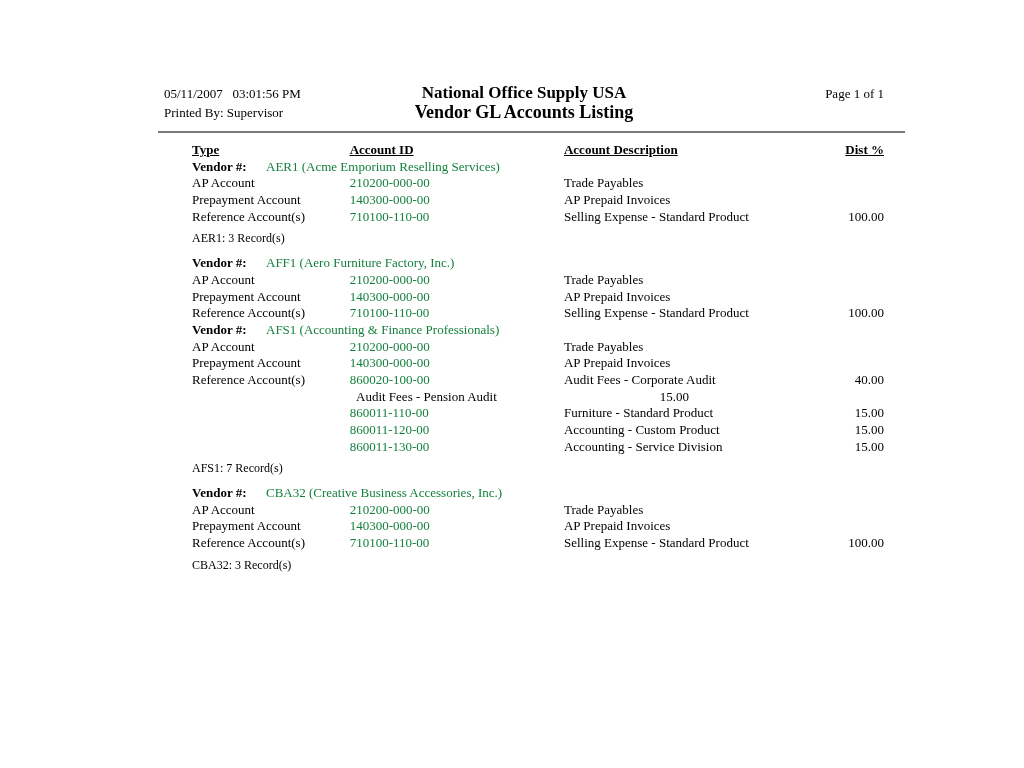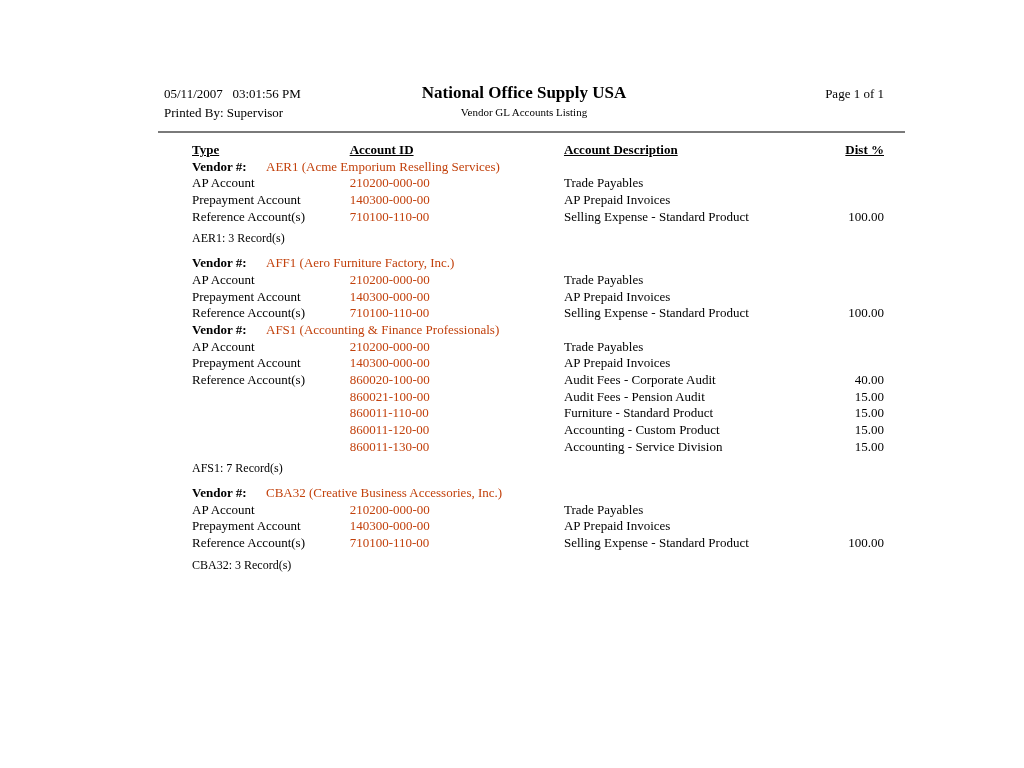--- a/index.html
+++ b/index.html
@@ -8,33 +8,33 @@
     font-family:"Liberation Serif", serif; color:#000000;
   }
   .report { position:absolute; left:164px; top:84px; width:720px; }
 
   
   .hdr { position:relative; height:47px; }
   .hdr-left { position:absolute; left:0; top:0; font-size:13px; line-height:19px; }
   .hdr-left div { white-space:pre; }
   .hdr-center { position:absolute; left:0; right:0; top:0; text-align:center; }
   .company { font-size:17px; font-weight:bold; line-height:18px; }
-  .title   { font-size:11px;   font-weight:normal; line-height:20px; }
+  .title   { font-size:18px;   font-weight:bold; line-height:20px; }
   .hdr-right { position:absolute; right:0; top:0; font-size:13px; line-height:19px; }
   .rule { margin-left:-6px; width:747px; height:0; border-top:2px solid #7a7a7a; }
 
   
   .table { margin-top:9px; font-size:13px;margin-left:28px; }
   .row { display:flex; line-height:16.7px; height:16.7px; white-space:nowrap; }
   .c-type { width:164px; }
   .c-id   { width:223px; }
   .c-desc { width:252px; }
   .c-dist { width:81px; text-align:right; }
   .head-row span { font-weight:bold; text-decoration:underline; }
-  .blue { color:#c2410c; }
+  .blue { color:#15803d; }
 
   .vendor-row { display:flex; line-height:16.7px; height:16.7px; white-space:nowrap; }
   .v-label { width:74px; font-weight:bold; }
 
   .summary {
     font-size:12px; line-height:16.7px;
     margin-top:5px; margin-bottom:8px;
   }
   .report-total { margin-top:17px; }
 </style>
@@ -135,21 +135,20 @@
         <span class="c-dist"></span>
       </div>
       <div class="row">
         <span class="c-type">Reference Account(s)</span>
         <span class="c-id blue">860020-100-00</span>
         <span class="c-desc">Audit Fees - Corporate Audit</span>
         <span class="c-dist">40.00</span>
       </div>
       <div class="row">
         <span class="c-type"></span>
-        <span class="c-id blue">860021-100-00</span>
         <span class="c-desc">Audit Fees - Pension Audit</span>
         <span class="c-dist">15.00</span>
       </div>
       <div class="row">
         <span class="c-type"></span>
         <span class="c-id blue">860011-110-00</span>
         <span class="c-desc">Furniture - Standard Product</span>
         <span class="c-dist">15.00</span>
       </div>
       <div class="row">

